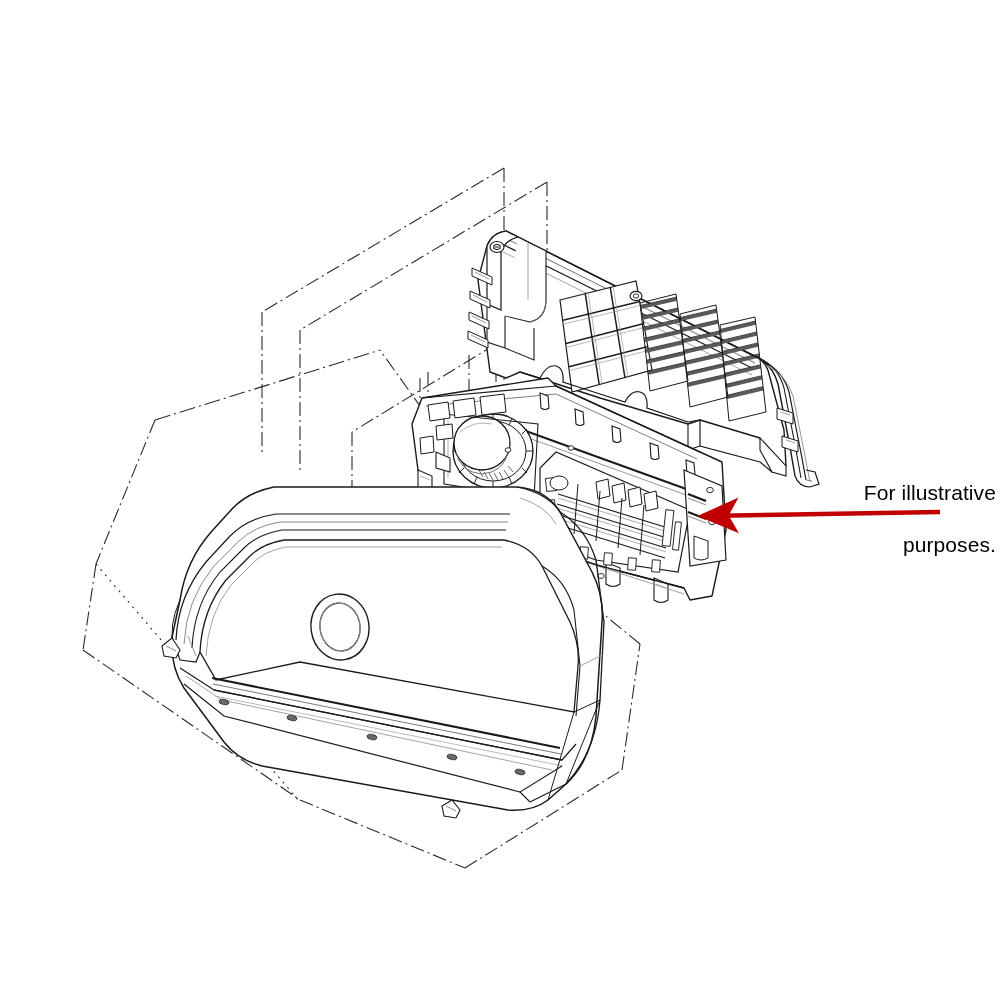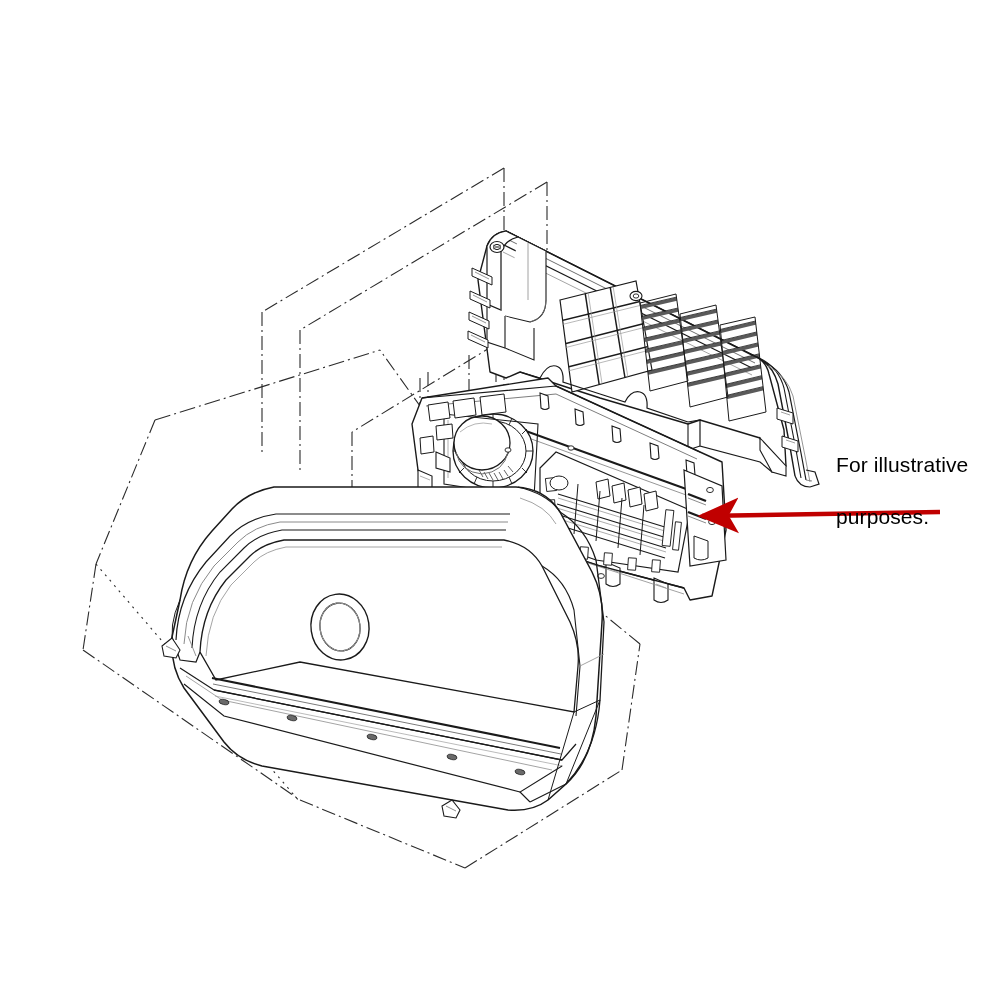--- a/index.html
+++ b/index.html
@@ -23,27 +23,28 @@
   #diagram-svg {
     position: absolute;
     left: 0;
     top: 0;
     width: 1000px;
     height: 1000px;
     display: block;
   }
   .callout-text {
     position: absolute;
-    text-align: left;
+    text-align: right;
     font-family: "Liberation Sans", sans-serif;
     font-size: 21px;
     line-height: 26px;
     color: #000000;
     white-space: nowrap;
     letter-spacing: 0.1px;
+    margin-top: 28px;
   }
   .callout-line-1 { left: 836px; top: 452px; width: 160px; }
   .callout-line-2 { left: 836px; top: 504px; width: 160px; }
 </style>
 </head>
 <body>
 
 <div id="stage">
 
   <svg id="diagram-svg" viewBox="0 0 1000 1000" xmlns="http://www.w3.org/2000/svg">

